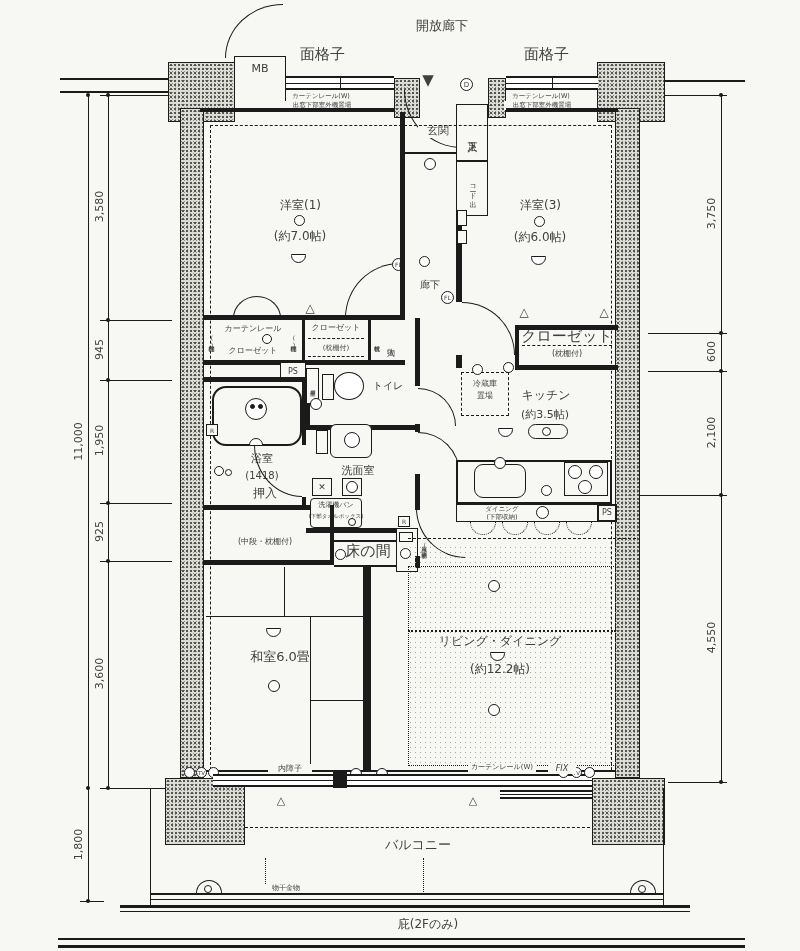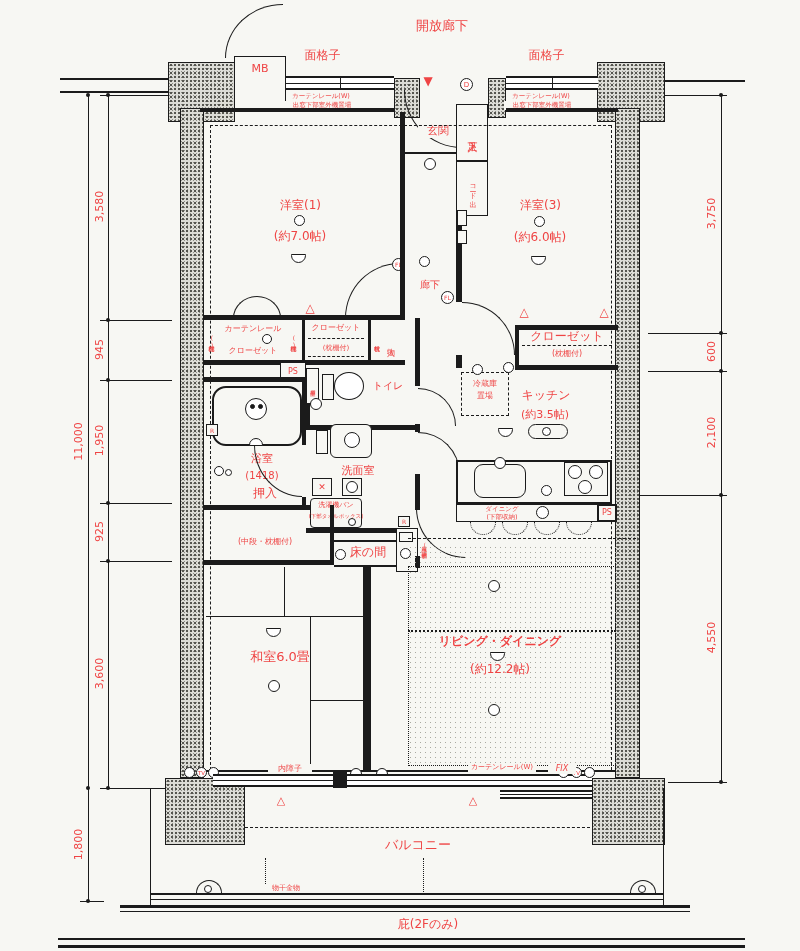--- a/index.html
+++ b/index.html
@@ -1,17 +1,17 @@
 <!DOCTYPE html>
 <html><head>
 <meta charset="utf-8">
 <style>
   html,body{margin:0;padding:0;}
   body{background:#e9e9e5;font-family:"DejaVu Sans","Liberation Sans",sans-serif;}
-  #canvas{position:relative;width:800px;height:951px;background:#f7f7f3;overflow:hidden;color:#ef4444;}
+  #canvas{position:relative;width:800px;height:951px;background:#f7f7f3;overflow:hidden;color:#404040;}
   .wall{position:absolute;background:#1b1b1b;}
   .thin{position:absolute;background:#1b1b1b;}
   .pillar{position:absolute;background-color:#dcdcd6;
     background-image:radial-gradient(#55554f 0.9px, transparent 1px),radial-gradient(#8b8b85 0.8px, transparent 0.9px);
     background-size:4px 4px,3px 3px;background-position:0 0,2px 1px;
     border:1.5px solid #1b1b1b;box-sizing:border-box;}
   .box{position:absolute;background:#f7f7f3;border:1.6px solid #1b1b1b;box-sizing:border-box;}
   .dbox{position:absolute;border:1.3px dashed #1b1b1b;box-sizing:border-box;}
   .win{position:absolute;background:#fff;border-top:2px solid #1b1b1b;border-bottom:2px solid #1b1b1b;box-sizing:border-box;}
   .win::after{content:"";position:absolute;left:0;right:0;top:45%;border-top:1px solid #1b1b1b;}
@@ -30,21 +30,21 @@
   .vlbl{position:absolute;writing-mode:vertical-rl;text-orientation:upright;display:flex;align-items:center;justify-content:center;letter-spacing:0px;line-height:1;}
   .circ{position:absolute;border:1.2px solid #1b1b1b;border-radius:50%;background:#fff;display:flex;align-items:center;justify-content:center;box-sizing:border-box;}
   .moon{position:absolute;border:1.3px solid #1b1b1b;border-radius:0 0 8px 8px;background:#fff;box-sizing:border-box;}
   .tick{position:absolute;border-top:1.2px solid #1b1b1b;height:0;}
   .vline{position:absolute;border-left:1.4px solid #1b1b1b;width:0;}
   .ddot{position:absolute;width:4px;height:4px;background:#1b1b1b;border-radius:50%;}
   .dim{position:absolute;font-size:11px;text-align:center;transform:rotate(-90deg);white-space:nowrap;}
   .scallop{position:absolute;border:1.4px dotted #1b1b1b;border-top:none;border-radius:0 0 13px 13px;box-sizing:border-box;}
   .omega{position:absolute;border:1.5px solid #1b1b1b;border-bottom:none;border-radius:13px 13px 0 0;box-sizing:border-box;}
   .f14{font-size:12px}.f13{font-size:13px}.f12{font-size:12px}.f11{font-size:11px}.f10{font-size:10px}
-  .f9{font-size:12px}.f8{font-size:8px}.f7{font-size:7px}.f65{font-size:6.5px}.f6{font-size:6px}.f55{font-size:5.5px}
+  .f9{font-size:15px}.f8{font-size:8px}.f7{font-size:7px}.f65{font-size:6.5px}.f6{font-size:6px}.f55{font-size:5.5px}
 </style>
 </head>
 <body>
 
 <div id="canvas">
 
   <div class="vline" style="left:88px;top:95px;height:806px;"></div>
   <div class="vline" style="left:108px;top:95px;height:693px;"></div>
   <div class="tick" style="left:100px;top:95px;width:72px;"></div>
   <div class="tick" style="left:100px;top:320px;width:72px;"></div>
@@ -287,21 +287,21 @@
   <div class="thin" style="left:310px;top:700px;width:53px;height:1px;"></div>
   <div class="moon" style="left:266px;top:628px;width:15px;height:9px;"></div>
   <div class="lbl f13" style="left:228px;top:648px;width:104px;height:17px;">和室6.0畳</div>
   <div class="circ" style="left:268px;top:680px;width:12px;height:12px;"></div>
 
   <div class="dh" style="left:408px;top:538px;width:228px;"></div>
   <div class="stip" style="left:408px;top:545px;width:208px;height:222px;"></div>
   <div class="dotbox" style="left:408px;top:566px;width:208px;height:200px;"></div>
   <div class="doth" style="left:408px;top:630px;width:208px;"></div>
   <div class="circ" style="left:488px;top:580px;width:12px;height:12px;"></div>
-  <div class="lbl f12" style="left:420px;top:634px;width:160px;height:15px;font-weight:bold;">リビング・ダイニング</div>
+  <div class="lbl f12" style="left:420px;top:634px;width:160px;height:15px;">リビング・ダイニング</div>
   <div class="moon" style="left:490px;top:652px;width:15px;height:9px;"></div>
   <div class="lbl f12" style="left:440px;top:662px;width:120px;height:15px;text-align:right;">(約12.2帖)</div>
   <div class="circ" style="left:488px;top:704px;width:12px;height:12px;"></div>
 
   <div class="thin" style="left:204px;top:770px;width:411px;height:2px;"></div>
   <div class="pillar" style="left:165px;top:778px;width:80px;height:67px;"></div>
   <div class="pillar" style="left:592px;top:778px;width:73px;height:67px;"></div>
   <div class="circ" style="left:184px;top:767px;width:11px;height:11px;"></div>
   <div class="circ f55" style="left:196px;top:767px;width:11px;height:11px;">TV</div>
   <div class="circ" style="left:208px;top:767px;width:11px;height:11px;"></div>

